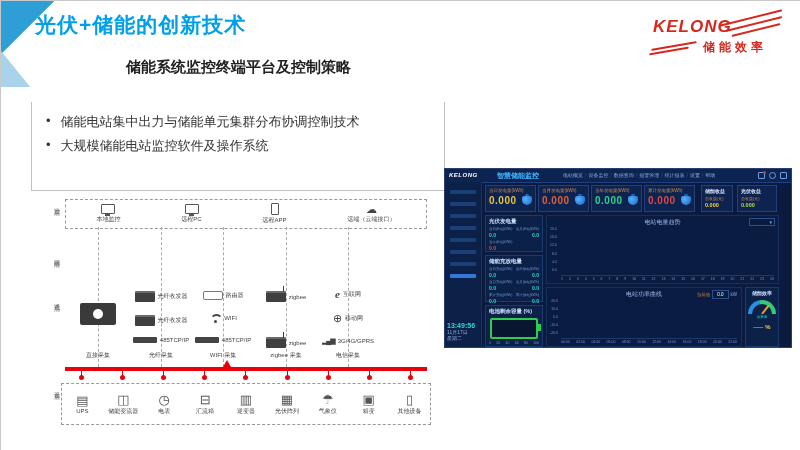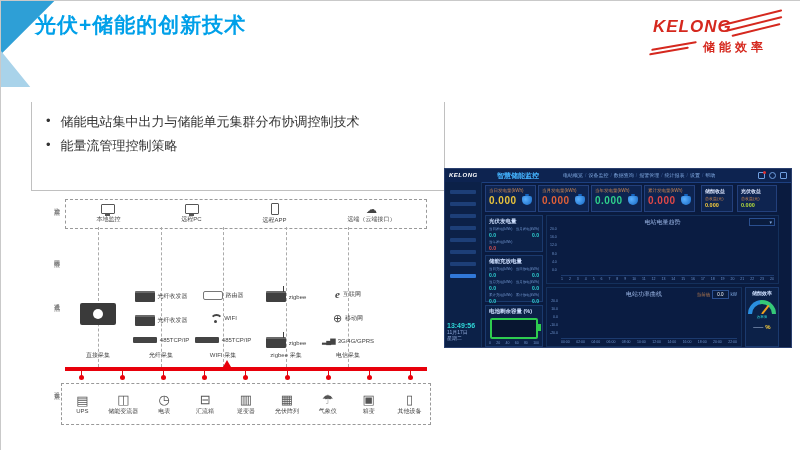--- a/index.html
+++ b/index.html
@@ -145,24 +145,25 @@
   <div class="logo">
     <span class="brand">KELONG</span>
     <i class="sw sw1"></i>
     <i class="sw sw2"></i>
     <i class="sw sw3"></i>
     <i class="sw sw4"></i>
     <i class="sw sw5"></i>
     <span class="cname">储能效率</span>
   </div>
 
+  <div class="subtitle">储能系统监控终端平台及控制策略</div>
 
   <div class="bbox">
     <div class="bullet">储能电站集中出力与储能单元集群分布协调控制技术</div>
-    <div class="bullet">能量流管理控制策略</div>
+    <div class="bullet">大规模储能电站监控软件及操作系统</div>
   </div>
 
   <div class="diagram">
     <span class="vlabel" style="top:8px">监控层</span>
     <span class="vlabel" style="top:60px">网络层</span>
     <span class="vlabel" style="top:104px">通讯层</span>
     <span class="vlabel" style="top:192px">设备层</span>
 
     <div class="topbox">
       <div class="tnode">

